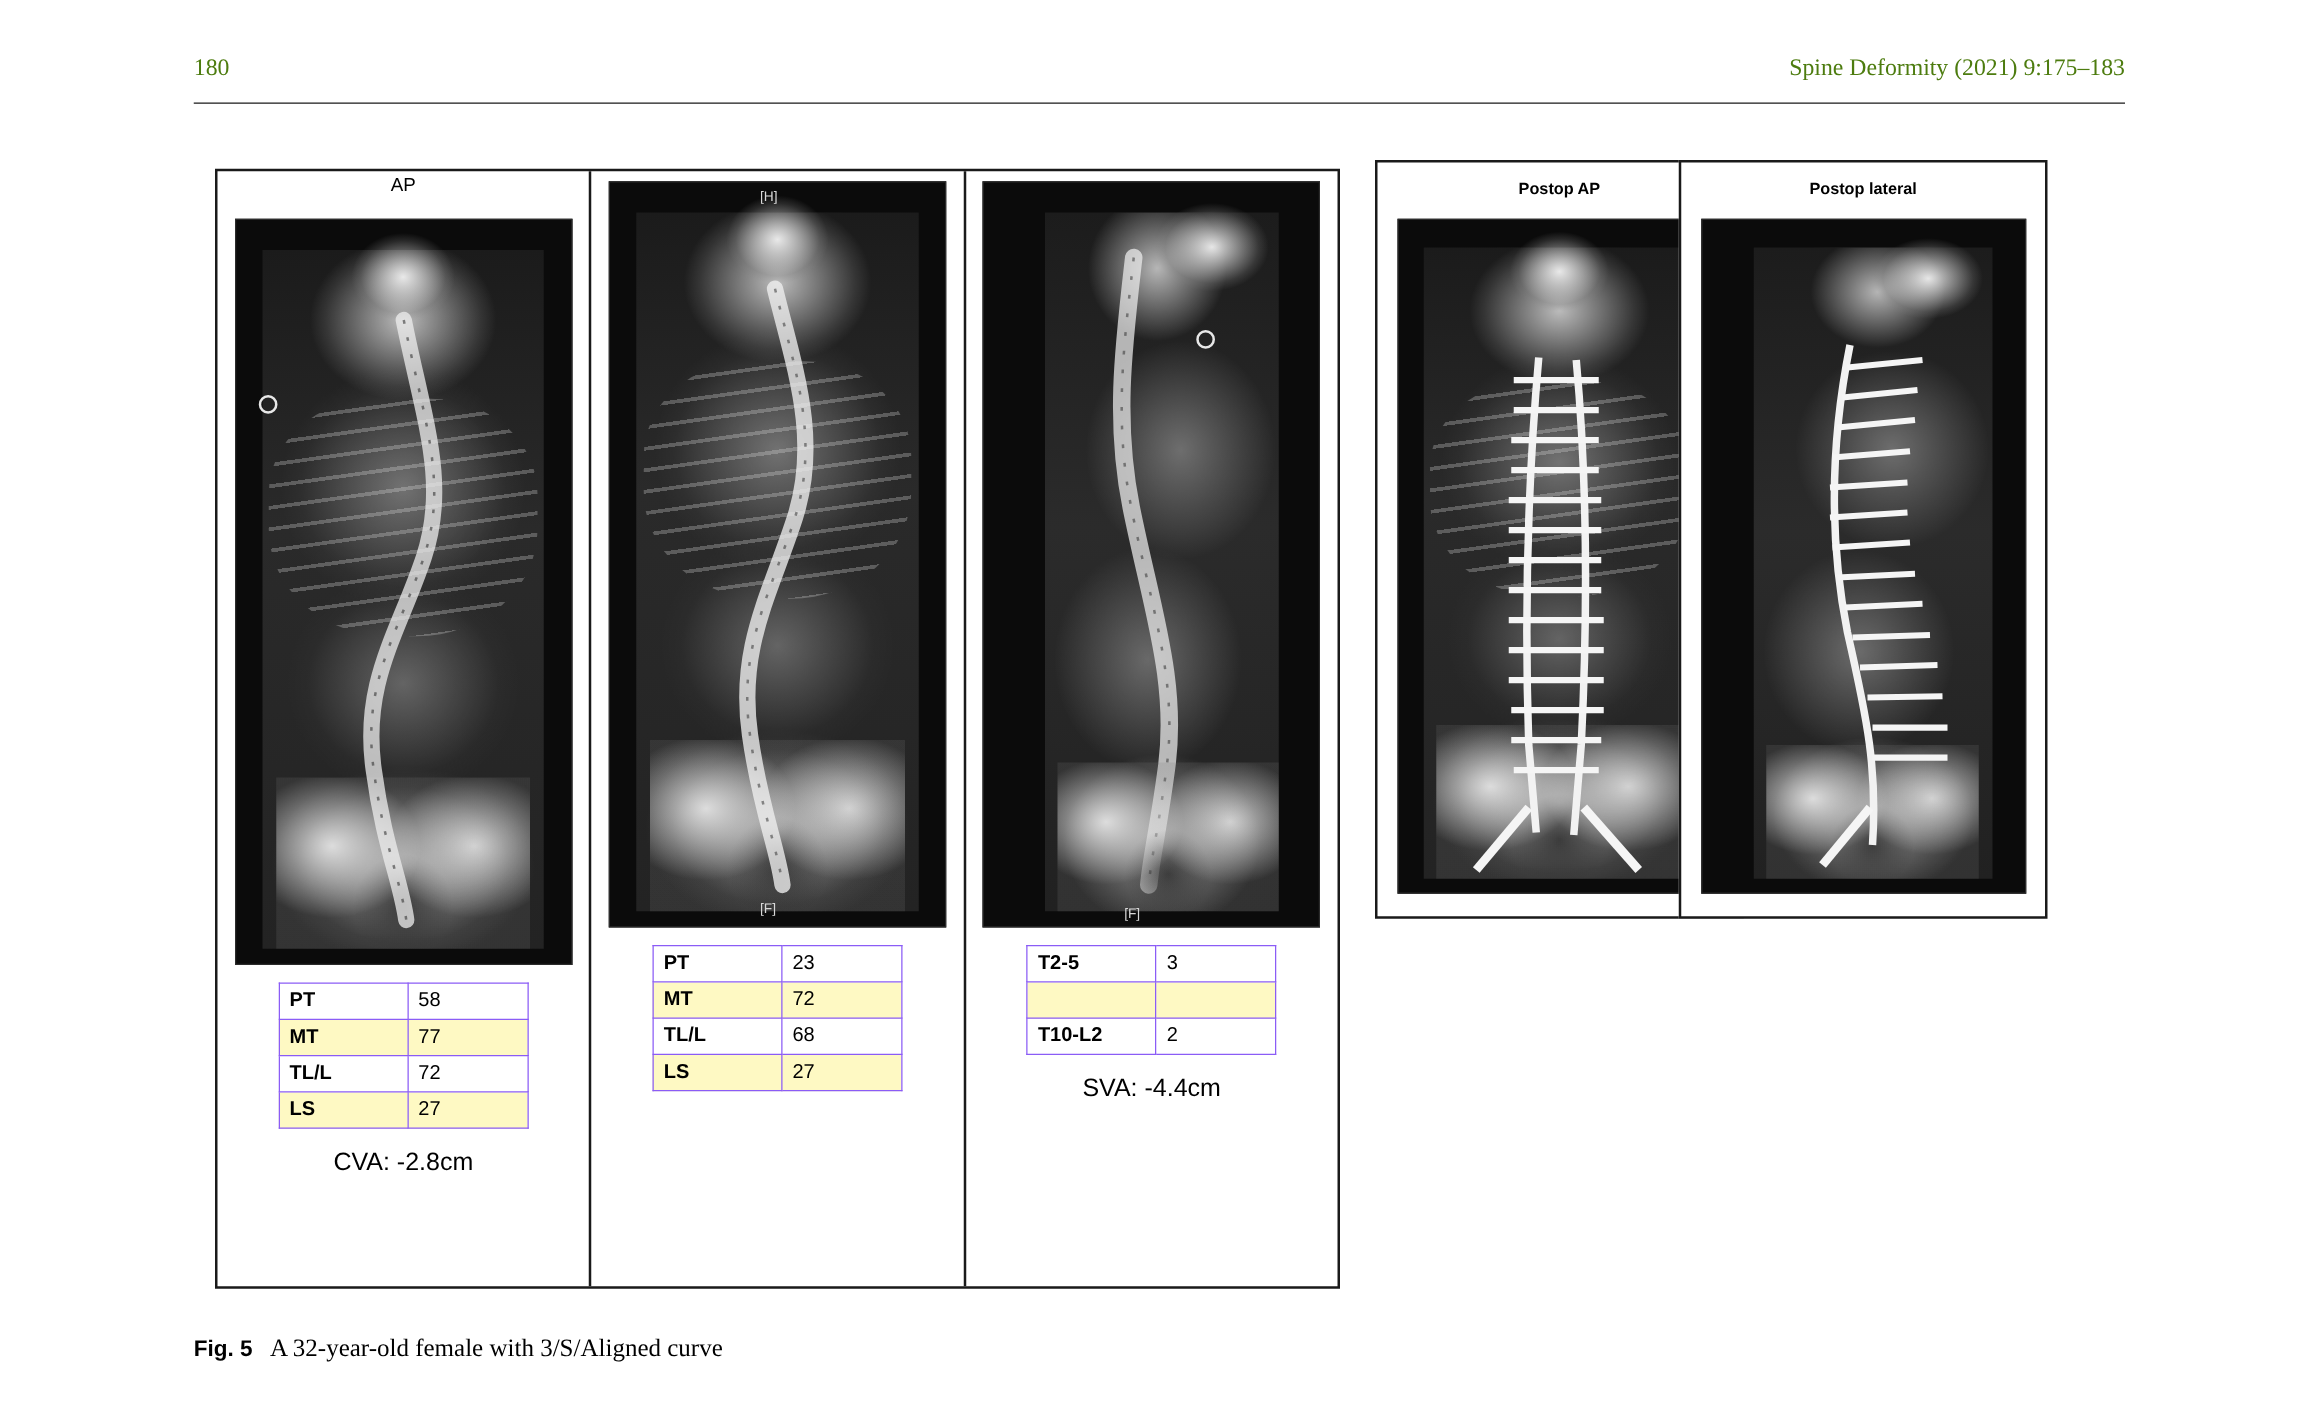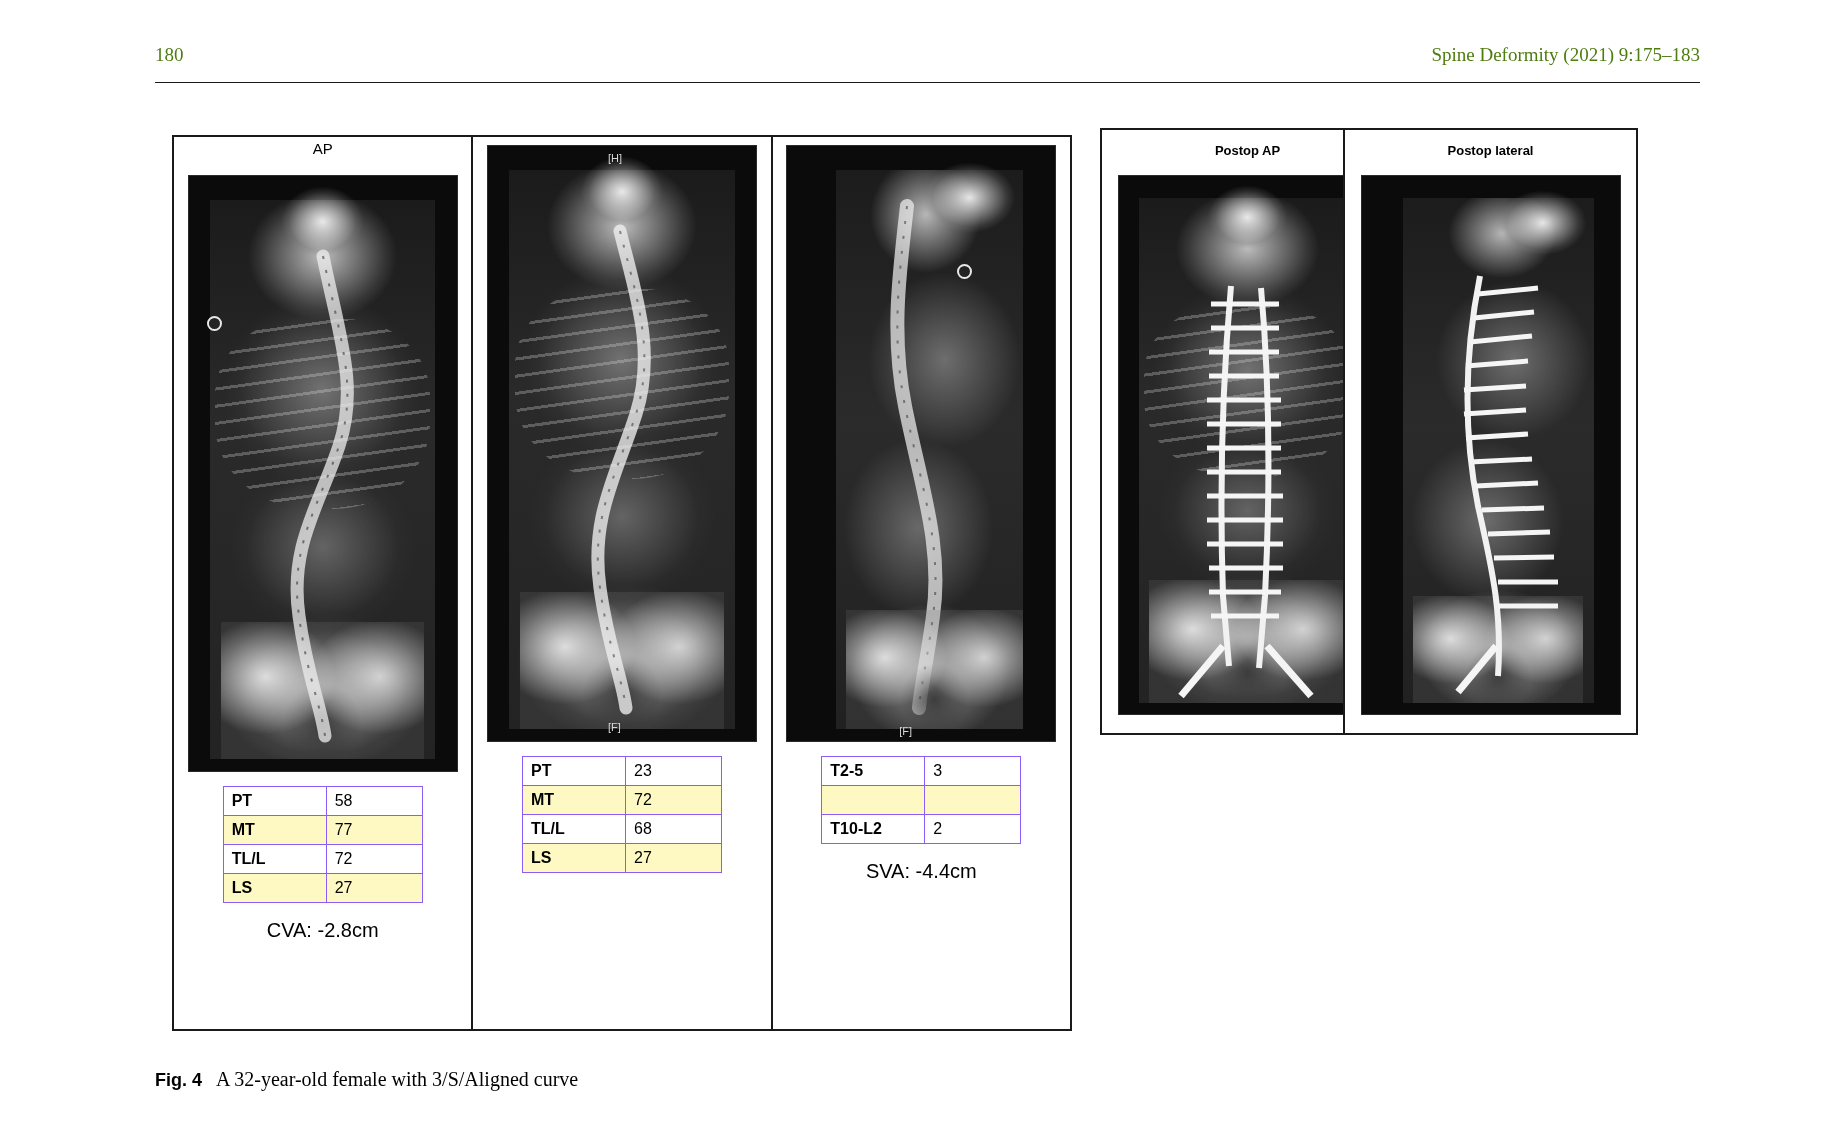--- a/index.html
+++ b/index.html
@@ -409,15 +409,15 @@
           </g>
           <path d="M134 470 L96 516" stroke="#f5f5f5" stroke-width="7" fill="none"></path>
         </svg>
       </div>
     </div>
   </div>
 
 </div>
 
 <div class="fig-caption">
-  <span class="lbl">Fig. 4</span>
+  <span class="lbl">Fig. 5</span>
   <span>A 32-year-old female with 3/S/Aligned curve</span>
 </div>
 
 </body></html>

